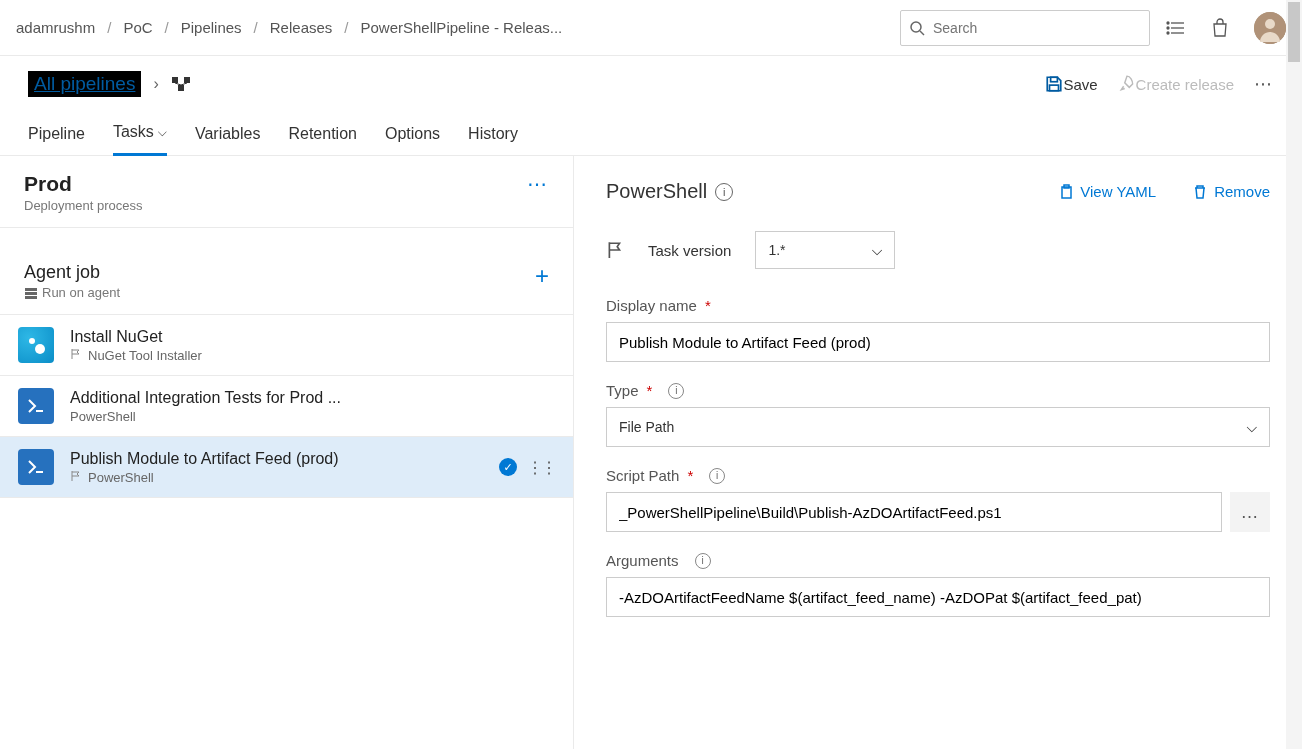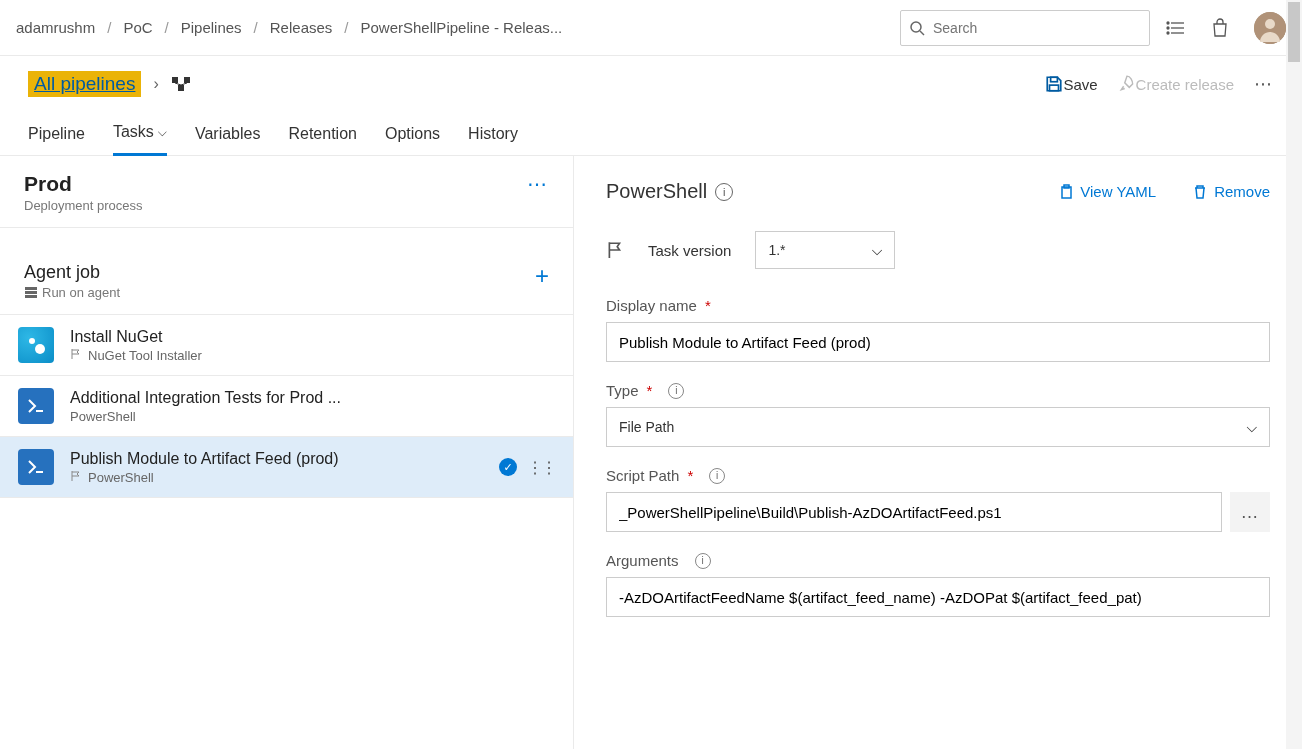--- a/index.html
+++ b/index.html
@@ -12,21 +12,21 @@
 .breadcrumb .crumb { cursor: pointer; }
 .search-box { position: relative; width: 250px; height: 36px; border: 1px solid #ccc; border-radius: 2px; display: flex; align-items: center; padding: 0 8px; margin-right: 16px; }
 .search-box .icon { width: 16px; height: 16px; color: #666; margin-right: 8px; }
 .search-box input { border: none; outline: none; flex: 1; font-size: 14px; }
 .top-icons { display: flex; align-items: center; gap: 24px; }
 .top-icons .ic { width: 20px; height: 20px; color: #555; cursor: pointer; }
 .avatar { width: 32px; height: 32px; border-radius: 50%; background: linear-gradient(135deg,#c8b5a0,#8a7560); display:flex;align-items:center;justify-content:center;color:#fff;font-size:12px; cursor: pointer; }
 
 
 .title-row { display: flex; align-items: center; height: 56px; padding: 0 28px; }
-.all-pipelines { color: #005ba1; text-decoration: underline; font-size: 19px; background: #eab308; padding: 2px 6px; cursor: pointer; }
+.all-pipelines { color: #005ba1; text-decoration: underline; font-size: 19px; background: #000000; padding: 2px 6px; cursor: pointer; }
 .title-row .chev { margin: 0 12px; color: #666; font-size: 16px; }
 .title-row .pipe-icon { width: 20px; height: 20px; margin-right: 12px; }
 .title-text { font-size: 22px; color: #222; }
 .title-actions { margin-left: auto; display: flex; align-items: center; gap: 20px; }
 .title-actions .act { display: flex; align-items: center; cursor: pointer; font-size: 15px; }
 .title-actions .act.save { color: #333; }
 .title-actions .act.save .ic { color: #005ba1; }
 .title-actions .act.create { color: #bbb; }
 .title-actions .dots { color: #555; font-size: 18px; cursor: pointer; letter-spacing: 2px; }
 
@@ -45,21 +45,21 @@
 .stage-hdr { padding: 16px 24px 14px; border-bottom: 1px solid #eaeaea; display: flex; align-items: flex-start; }
 .stage-hdr .txt { flex: 1; }
 .stage-hdr .name { font-size: 21px; color: #222; font-weight: bold; }
 .stage-hdr .sub { font-size: 13px; color: #777; margin-top: 2px; }
 .stage-hdr .dots { color: #0078d4; font-size: 20px; cursor: pointer; letter-spacing: 2px; }
 
 
 .agent-hdr { padding: 14px 24px; border-bottom: 1px solid #eaeaea; display: flex; align-items: flex-start; cursor: pointer; margin-top: 20px; }
 .agent-hdr .txt { flex: 1; }
 .agent-hdr .name { font-size: 18px; color: #222; }
-.agent-hdr .sub { font-size: 13px; color: #777; margin-top: 2px; display:flex;align-items:flex-start;gap:4px; }
+.agent-hdr .sub { font-size: 13px; color: #777; margin-top: 2px; display:flex;align-items:flex-end;gap:4px; }
 .agent-hdr .plus { color: #0078d4; font-size: 24px; cursor: pointer; font-weight: 300; }
 
 
 .task { display: flex; align-items: center; padding: 12px 18px; border-bottom: 1px solid #eaeaea; cursor: pointer; position: relative; }
 .task.selected { background: #deecf9; }
 .task .ticon { width: 36px; height: 36px; margin-right: 16px; display:flex;align-items:center;justify-content:center; border-radius: 4px; }
 .task .ticon.nuget { background: radial-gradient(circle at 30% 30%, #2eb8e6, #0a8dc7); }
 .task .ticon.ps { background: #2671be; }
 .task .ttxt { flex: 1; min-width: 0; }
 .task .tname { font-size: 16px; color: #222; white-space: nowrap; overflow: hidden; text-overflow: ellipsis; }

